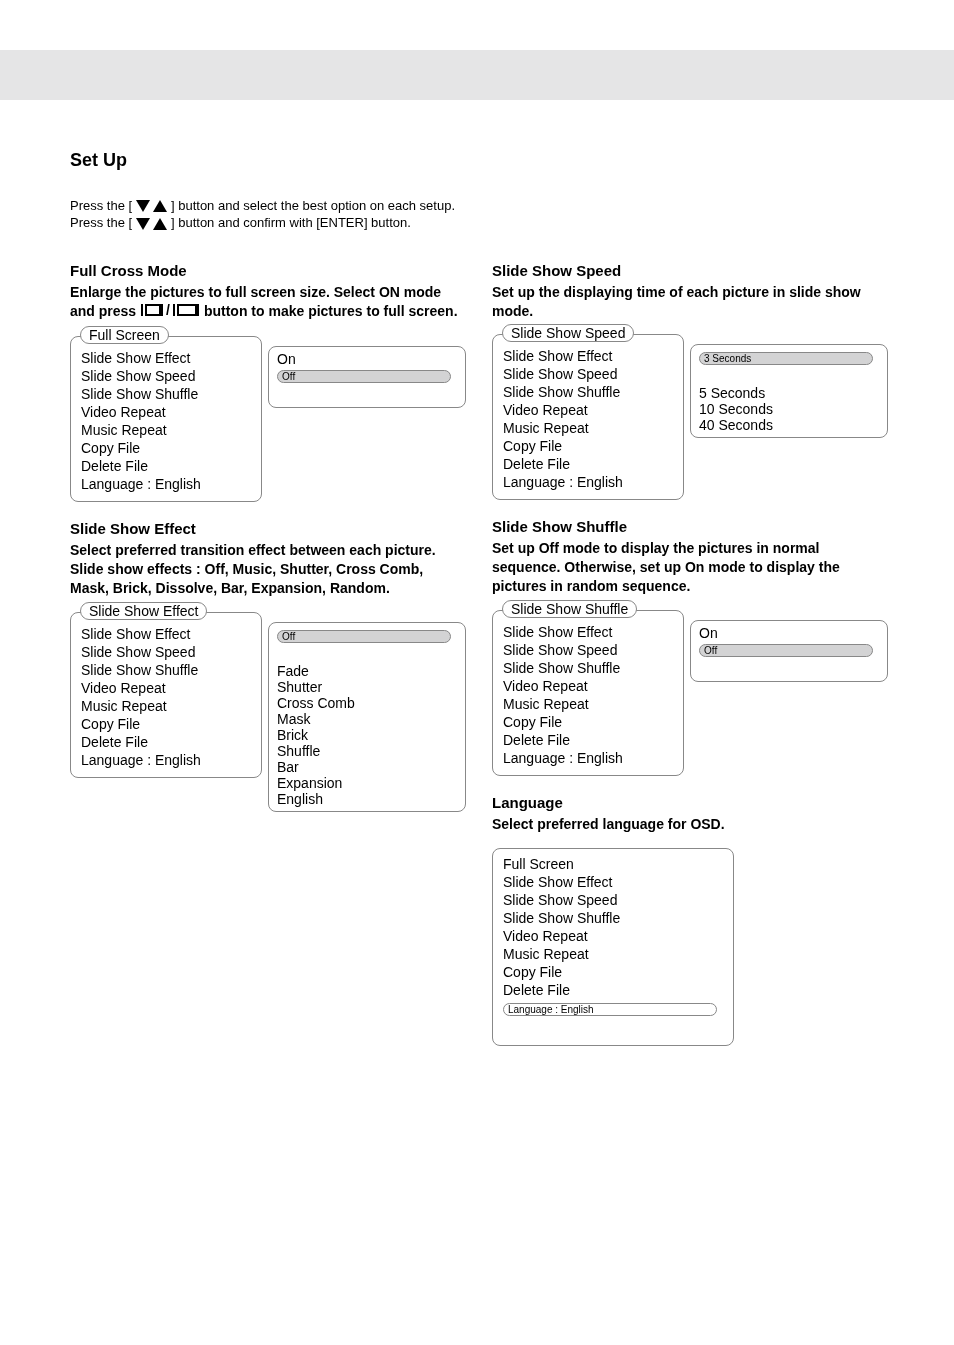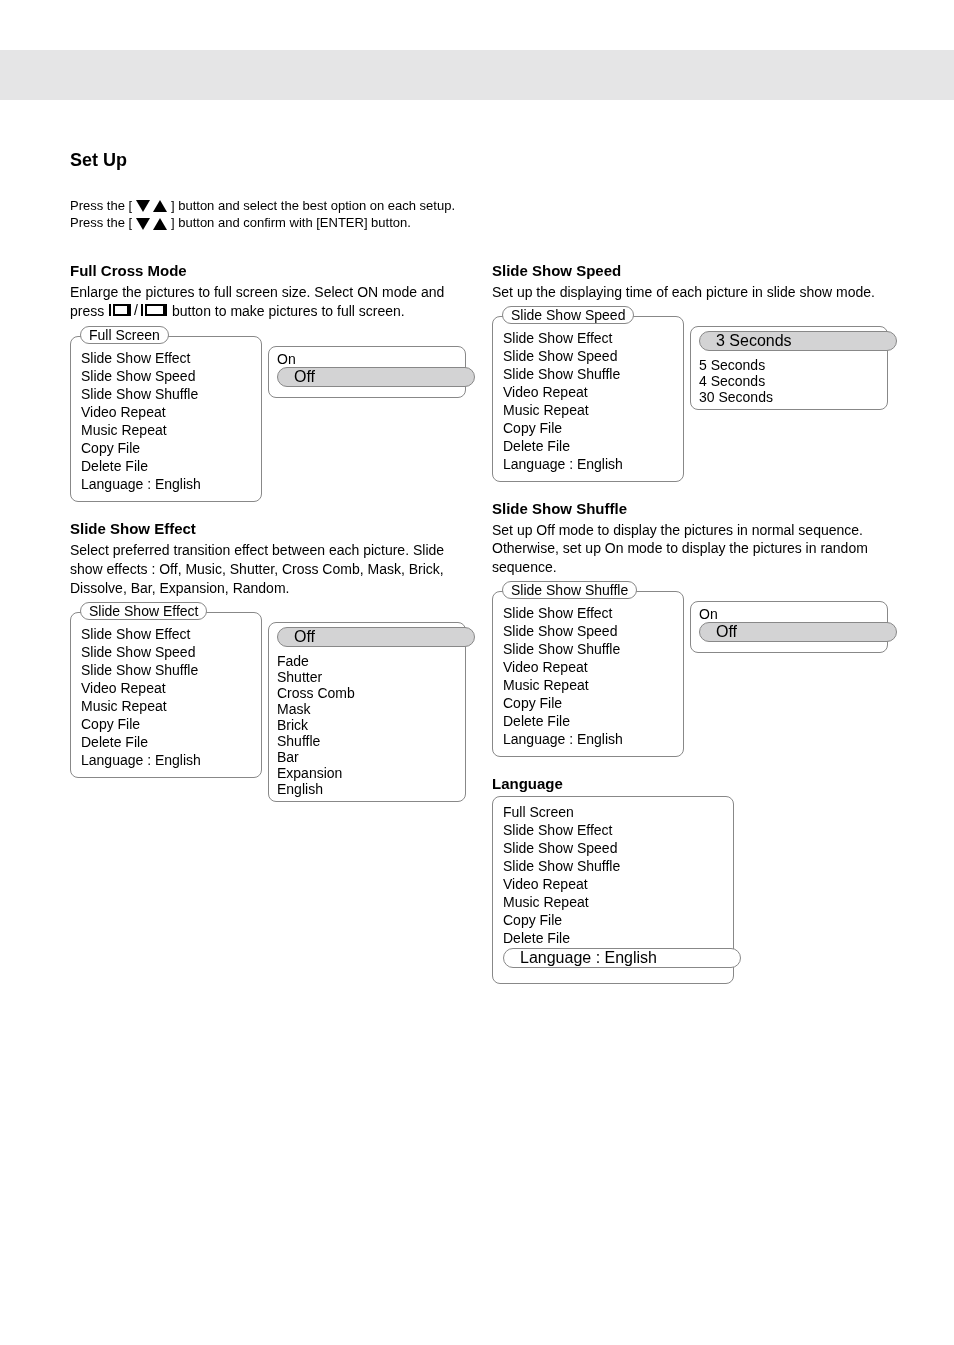--- a/index.html
+++ b/index.html
@@ -62,25 +62,25 @@
     background: #fff;
     font-size: 14px;
   }
   .menu-list .mi {
     padding: 1px 0;
     white-space: nowrap;
   }
   .pill {
     border: 1px solid #888;
     border-radius: 10px;
-    padding: 0 16px;
-    font-size: 16px;
+    padding: 0 4px;
+    font-size: 10px;
     background: #fff;
     display: inline-block;
-    margin-bottom: 6px;
+    margin-bottom: 20px;
   }
   .pill.selected {
     background: #d3d3d4;
   }
   .menu-list-wrap {
     position: relative;
   }
   .menu-header-pill {
     position: absolute;
     top: -10px;
@@ -103,20 +103,21 @@
     padding: 0;
   }
   .side-options .opt.selected {
     
   }
   .opt .pill {
     width: calc(100% - 16px);
   }
   .smalltext {
     font-size: 14px;
+    font-weight: bold;
   }
   .tri {
     display: inline-block;
     vertical-align: middle;
   }
   .tri-down {
     width: 0; height: 0;
     border-left: 7px solid transparent;
     border-right: 7px solid transparent;
     border-top: 12px solid #000;
@@ -245,22 +246,22 @@
               <div class="mi">Video Repeat</div>
               <div class="mi">Music Repeat</div>
               <div class="mi">Copy File</div>
               <div class="mi">Delete File</div>
               <div class="mi">Language : English</div>
             </div>
           </div>
           <div class="side-options" style="margin-top:10px; min-width:180px;">
             <div class="opt selected"><span class="pill selected">3 Seconds</span></div>
             <div class="opt">5 Seconds</div>
-            <div class="opt">4 Seconds</div>
-            <div class="opt">30 Seconds</div>
+            <div class="opt">10 Seconds</div>
+            <div class="opt">40 Seconds</div>
           </div>
         </div>
 
         <div class="subhead">Slide Show Shuffle</div>
         <div class="para smalltext">Set up Off mode to display the pictures in normal sequence. Otherwise, set up On mode to display the pictures in random sequence.</div>
 
         <div class="menu-block">
           <div class="menu-list-wrap">
             <div class="menu-header-pill">Slide Show Shuffle</div>
             <div class="menu-list" style="padding-top:12px;">
@@ -274,20 +275,21 @@
               <div class="mi">Language : English</div>
             </div>
           </div>
           <div class="side-options" style="margin-top:10px; min-width:180px;">
             <div class="opt"><span>On</span></div>
             <div class="opt selected"><span class="pill selected">Off</span></div>
           </div>
         </div>
 
         <div class="subhead">Language</div>
+        <div class="para smalltext">Select preferred language for OSD.</div>
 
         <div class="menu-block">
           <div class="menu-list-wrap">
             <div class="menu-list menu-lang-footer" style="min-width:220px;">
               <div class="mi">Full Screen</div>
               <div class="mi">Slide Show Effect</div>
               <div class="mi">Slide Show Speed</div>
               <div class="mi">Slide Show Shuffle</div>
               <div class="mi">Video Repeat</div>
               <div class="mi">Music Repeat</div>

